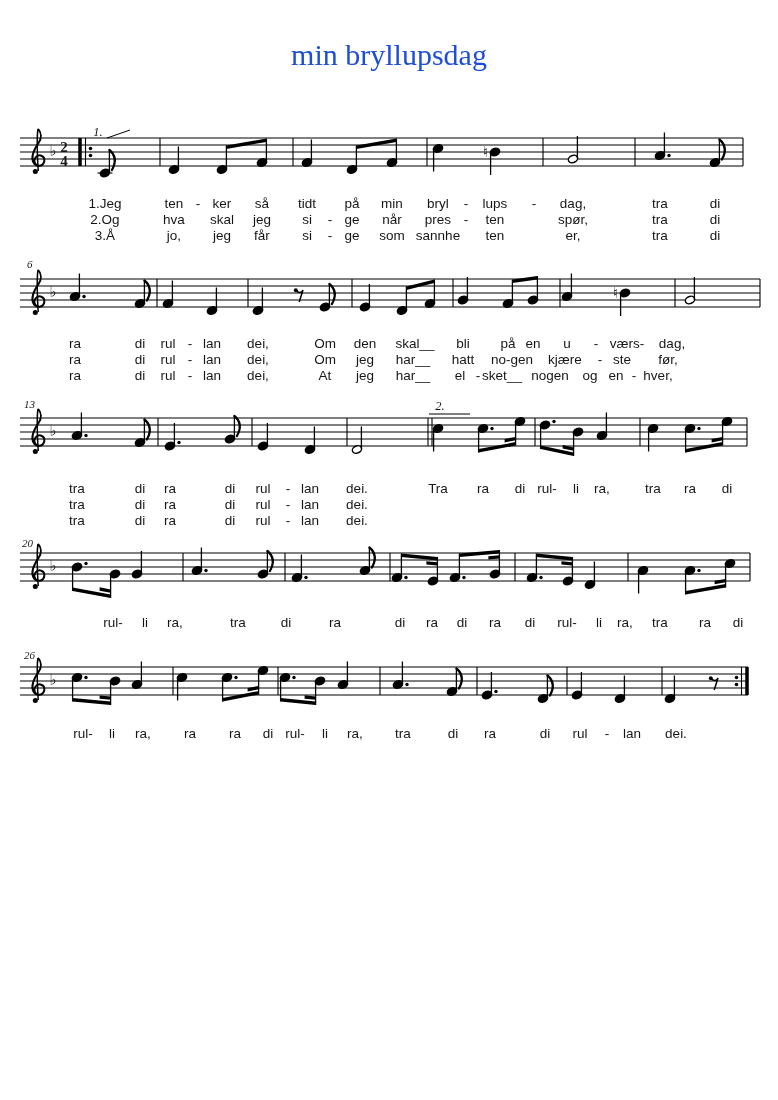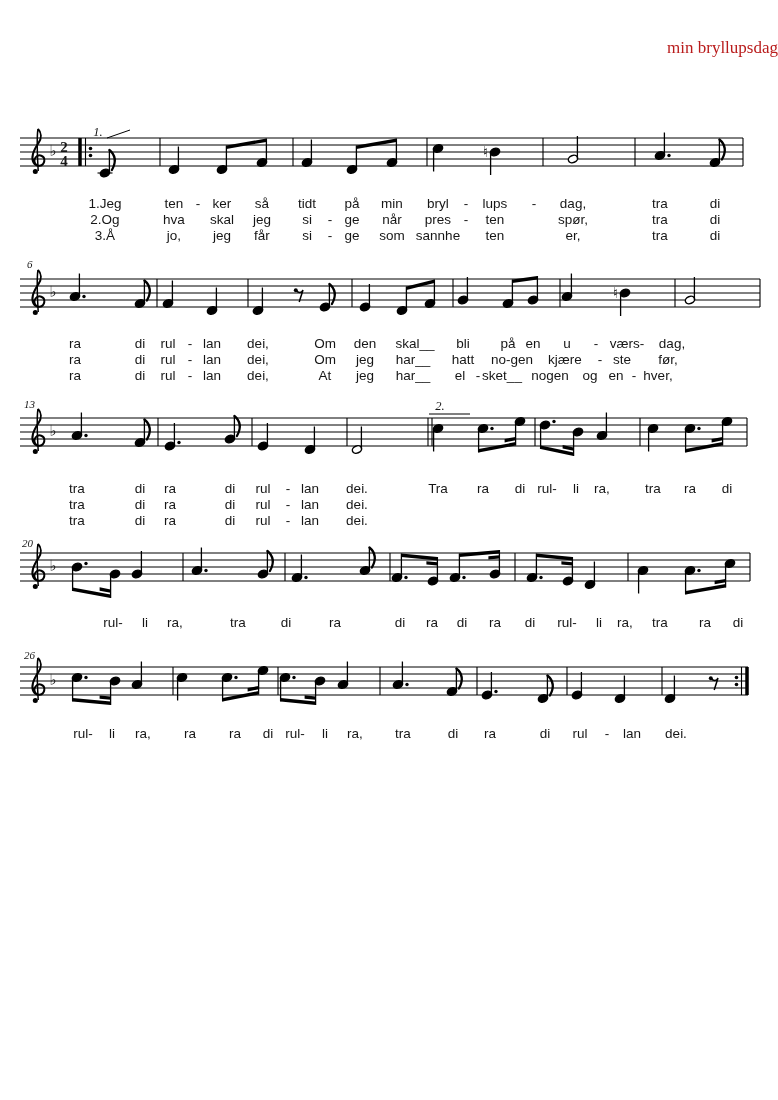--- a/index.html
+++ b/index.html
@@ -1,19 +1,19 @@
 <!DOCTYPE html>
 <html><head>
 <meta charset="utf-8">
 <style>
   html,body{margin:0;padding:0;background:#fff;}
   body{width:778px;height:1100px;position:relative;overflow:hidden;
        font-family:"Liberation Sans",sans-serif;color:#000;}
-  .title{position:absolute;top:38px;left:0;width:778px;text-align:right;
-         font-family:"Liberation Serif",serif;font-size:17px;color:#b91c1c;}
+  .title{position:absolute;top:38px;left:0;width:778px;text-align:center;
+         font-family:"Liberation Serif",serif;font-size:30px;color:#1d4ed8;}
   svg{position:absolute;left:0;top:0;}
   svg text{font-family:"Liberation Sans",sans-serif;fill:#161616;}
   .lyr{font-size:13.5px;}
   .acc{font-size:15px;font-family:"DejaVu Sans",sans-serif;}
   .ts{font-family:"Liberation Serif",serif;font-weight:bold;font-size:15px;}
   .num{font-family:"Liberation Serif",serif;font-style:italic;font-size:11px;}
   .volta{font-family:"Liberation Serif",serif;font-style:italic;font-size:12.5px;}
 </style>
 </head>
 <body>

